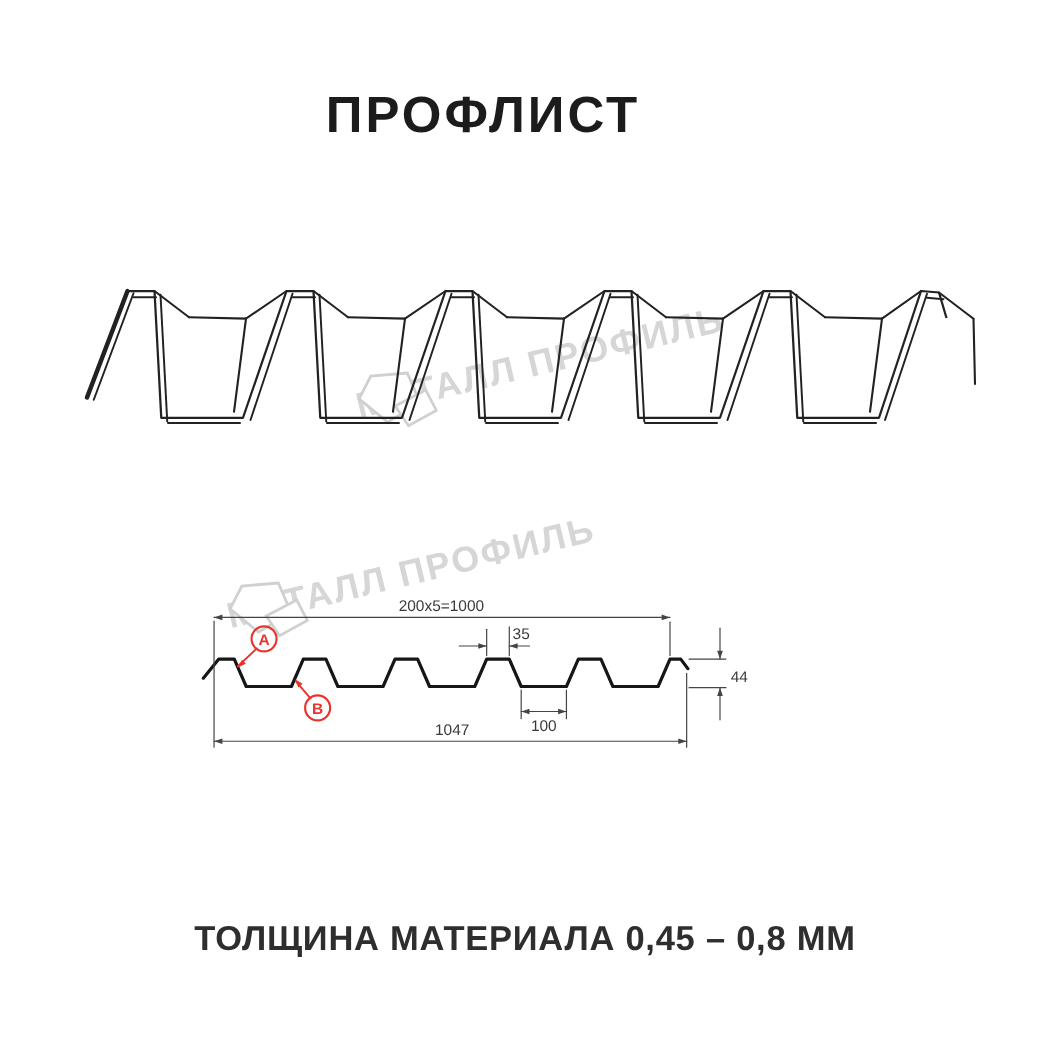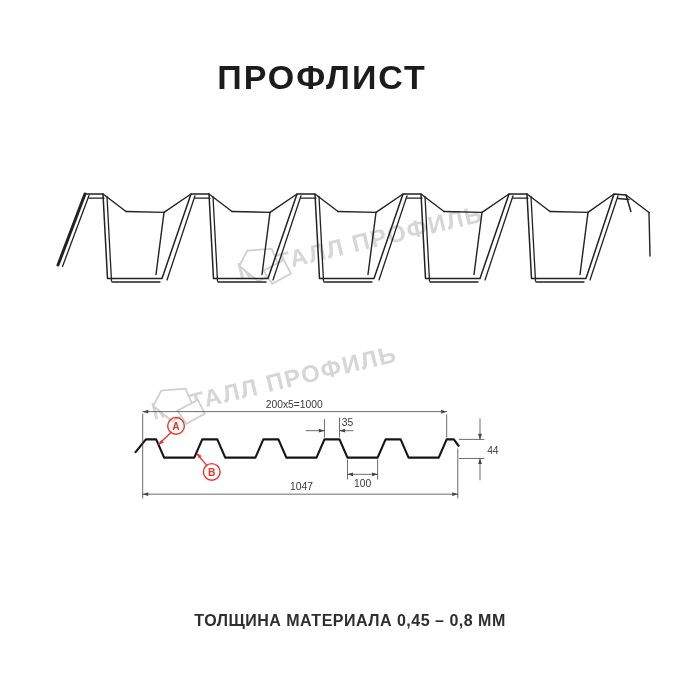--- a/index.html
+++ b/index.html
@@ -3,21 +3,21 @@
 <meta charset="utf-8">
 <style>
   html,body{margin:0;padding:0;background:#ffffff;}
   .page{position:relative;width:700px;height:700px;background:#fff;overflow:hidden;
         font-family:"Liberation Sans", sans-serif;}
   .title{position:absolute;left:0;top:58px;width:644px;text-align:center;
          font-size:34px;font-weight:bold;letter-spacing:2px;color:#1c1c1c;}
   .subtitle{position:absolute;left:0;top:100px;width:700px;text-align:center;
             font-size:16px;font-weight:bold;letter-spacing:1px;color:#1c1c1c;}
   .footer{position:absolute;left:0;top:612px;width:700px;text-align:center;
-          font-size:16px;font-weight:600;letter-spacing:0.5px;color:#2e2e2e;}
+          font-size:23px;font-weight:600;letter-spacing:0.5px;color:#2e2e2e;}
   .wm{position:absolute;display:flex;align-items:center;gap:8px;
       transform-origin:left center;pointer-events:none;}
   .wm .wm-text{font-size:24px;font-weight:bold;letter-spacing:1.5px;color:#d6d6d6;white-space:nowrap;}
   .wm1{left:238px;top:258px;transform:rotate(-13.5deg);}
   .wm2{left:152px;top:398px;transform:rotate(-13.5deg);}
   svg{position:absolute;}
   #sheet3d{left:50px;top:180px;}
   #crosssec{left:130px;top:385px;}
   .dim-text{font-family:"Liberation Sans",sans-serif;font-size:13px;fill:#3a3a3a;}
   .red-label{font-family:"Liberation Sans",sans-serif;font-size:13px;font-weight:bold;}

